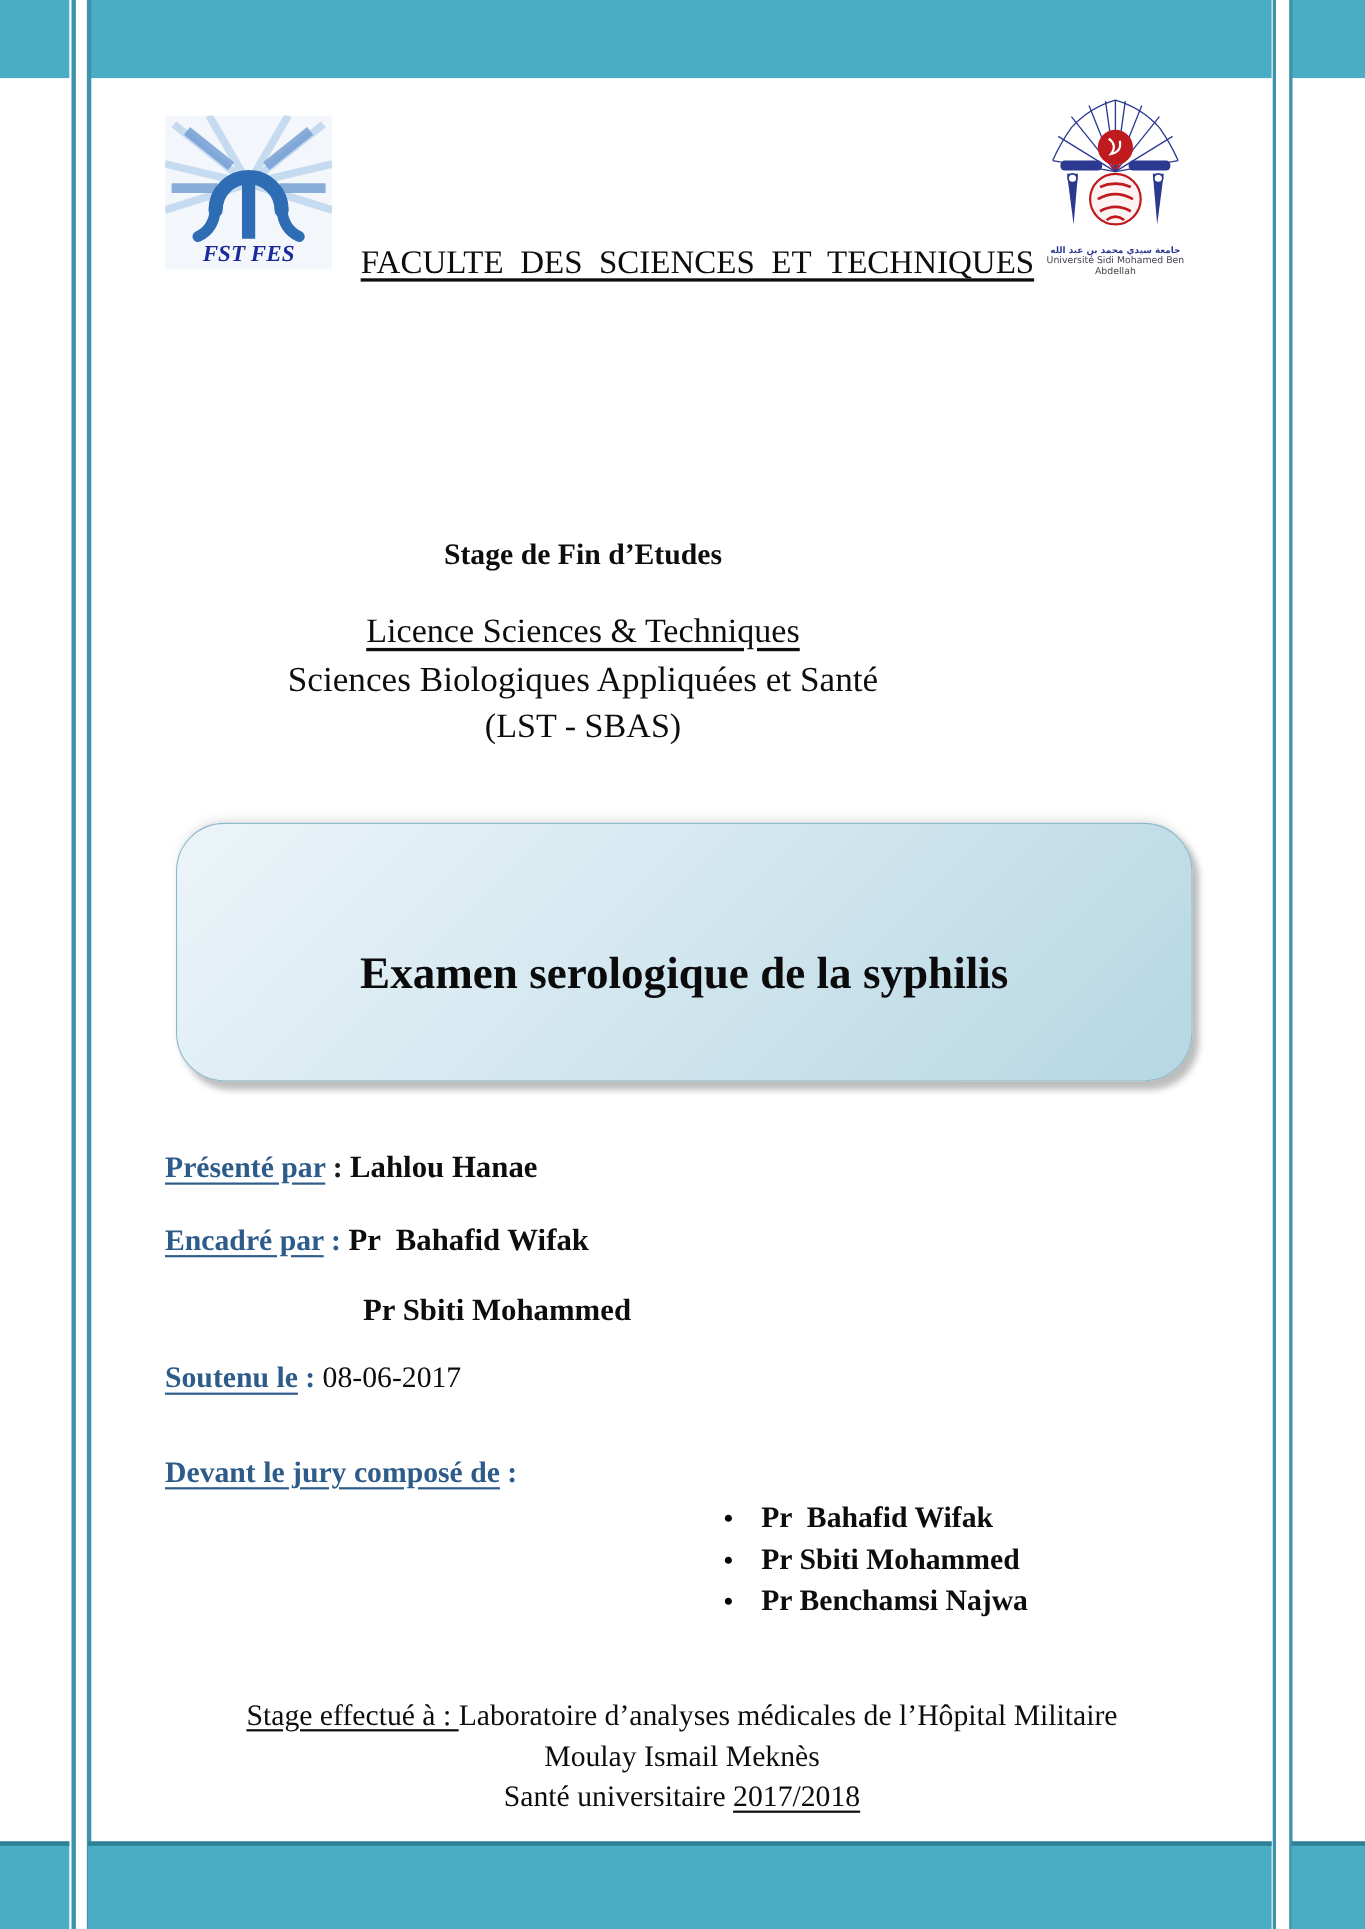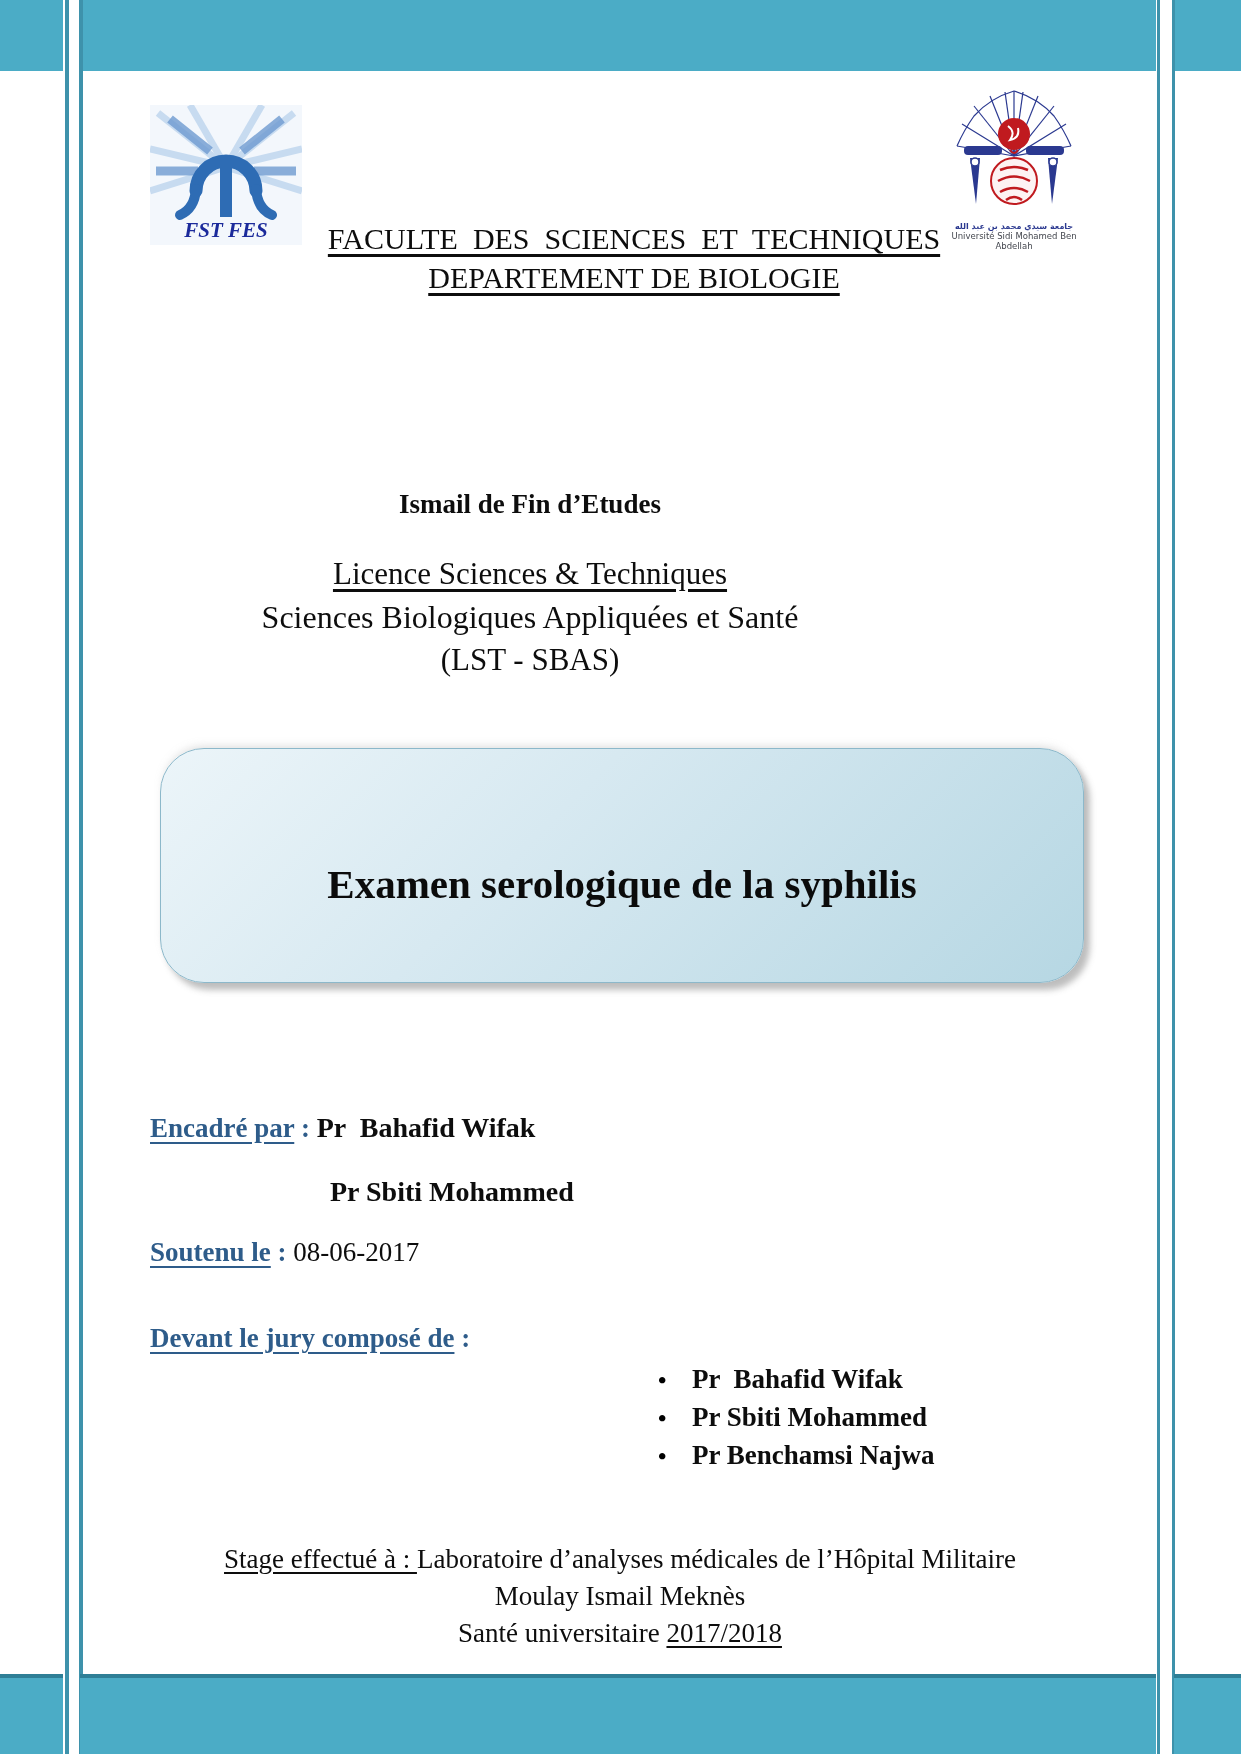--- a/index.html
+++ b/index.html
@@ -153,32 +153,34 @@
       <circle cx="64" cy="95" r="23" fill="#fdf3f3" stroke="#c01a1f" stroke-width="2"></circle>
       <path d="M50,84 Q64,78 78,84 M48,95 Q64,86 80,95 M50,106 Q64,98 78,106 M56,114 Q64,108 72,114" fill="none" stroke="#c01a1f" stroke-width="2.5"></path>
       <path d="M60,64 Q64,70 68,64" fill="none" stroke="#c01a1f" stroke-width="2"></path>
     </svg>
     <div class="usmba-cap-ar">جامعة سيدي محمد بن عبد الله</div>
     <div class="usmba-cap">Université Sidi Mohamed Ben Abdellah</div>
   </div>
 
   <div class="hdr">
     <div><span class="u pre">FACULTE  DES  SCIENCES  ET  TECHNIQUES</span></div>
-    <div><span class="u">DEPARTEMENT DE BIOLOGIE</span></div>
-  </div>
-
-  <div class="mid project">Ismail de Fin d’Etudes</div>
+  </div>
+
+  <div class="mid project">Stage de Fin d’Etudes</div>
   <div class="mid degree"><span class="u">Licence Sciences &amp; Techniques</span></div>
   <div class="mid spec">Sciences Biologiques Appliquées et Santé</div>
   <div class="mid abbr">(LST - SBAS)</div>
 
   <div class="title-box">
     <div class="title">Examen serologique de la syphilis</div>
   </div>
 
+  <div class="info-line line-presente">
+    <span class="lbl">Présenté par</span><span class="sep-dark pre"> : </span><span class="val-bold">Lahlou Hanae</span>
+  </div>
 
   <div class="info-line line-encadre">
     <span class="lbl">Encadré par</span><span class="sep-blue pre"> : </span><span class="val-bold pre">Pr  Bahafid Wifak</span>
   </div>
 
   <div class="info-line line-sbiti">
     <span class="val-bold">Pr Sbiti Mohammed</span>
   </div>
 
   <div class="info-line line-soutenu">

